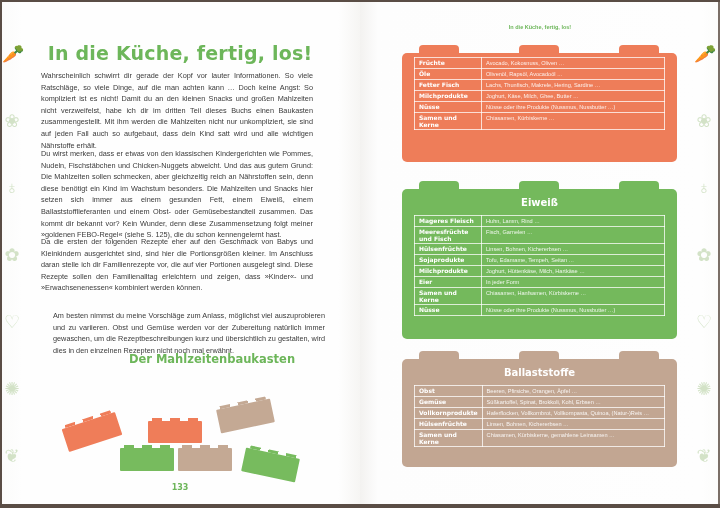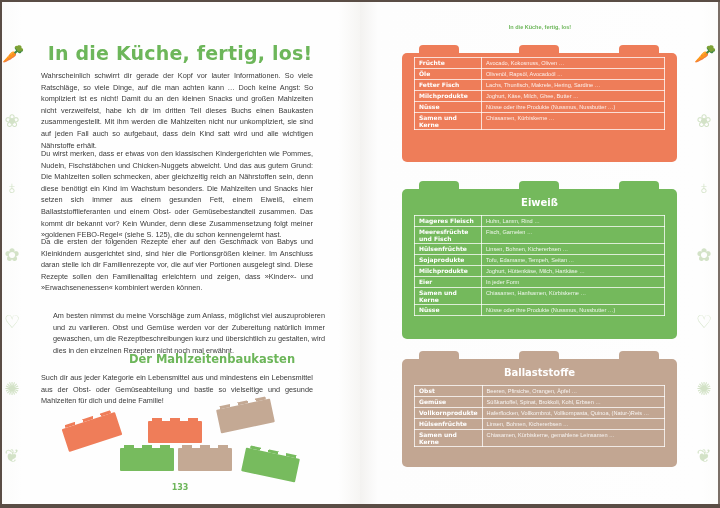--- a/index.html
+++ b/index.html
@@ -95,21 +95,20 @@
     </div>
 
     <div class="title">In die Küche, fertig, los!</div>
 
     <p class="para" style="top:68px;margin:0;">Wahrscheinlich schwirrt dir gerade der Kopf vor lauter Informationen. So viele Ratschläge, so viele Dinge, auf die man achten kann … Doch keine Angst: So kompliziert ist es nicht! Damit du an den kleinen Snacks und großen Mahlzeiten nicht verzweifelst, habe ich dir im dritten Teil dieses Buchs einen Baukasten zusammengestellt. Mit ihm werden die Mahlzeiten nicht nur unkompliziert, sie sind auf jeden Fall auch so aufgebaut, dass dein Kind satt wird und alle wichtigen Nährstoffe erhält.</p>
     <p class="para" style="top:146px;margin:0;">Du wirst merken, dass er etwas von den klassischen Kindergerichten wie Pommes, Nudeln, Fischstäbchen und Chicken-Nuggets abweicht. Und das aus gutem Grund: Die Mahlzeiten sollen schmecken, aber gleichzeitig reich an Nährstoffen sein, denn diese benötigt ein Kind im Wachstum besonders. Die Mahlzeiten und Snacks hier setzen sich immer aus einem gesunden Fett, einem Eiweiß, einem Ballaststofflieferanten und einem Obst- oder Gemüsebestandteil zusammen. Das kommt dir bekannt vor? Kein Wunder, denn diese Zusammensetzung folgt meiner »goldenen FEBO-Regel« (siehe S. 125), die du schon kennengelernt hast.</p>
     <p class="para" style="top:234px;margin:0;">Da die ersten der folgenden Rezepte eher auf den Geschmack von Babys und Kleinkindern ausgerichtet sind, sind hier die Portionsgrößen kleiner. Im Anschluss daran stelle ich dir Familienrezepte vor, die auf vier Portionen ausgelegt sind. Diese Rezepte sollen den Familienalltag erleichtern und zeigen, dass »Kinder«- und »Erwachsenenessen« kombiniert werden können.</p>
     <p class="para" style="top:296px;margin:12px;">Am besten nimmst du meine Vorschläge zum Anlass, möglichst viel auszuprobieren und zu variieren. Obst und Gemüse werden vor der Zubereitung natürlich immer gewaschen, um die Rezeptbeschreibungen kurz und übersichtlich zu gestalten, wird dies in den einzelnen Rezepten nicht noch mal erwähnt.</p>
 
     <div class="sub-title">Der Mahlzeitenbaukasten</div>
-    <p class="para" style="top:370px;margin:0;">Such dir aus jeder Kategorie ein Lebensmittel aus und mindestens ein Lebensmittel aus der Obst- oder Gemüseabteilung und bastle so vielseitige und gesunde Mahlzeiten für dich und deine Familie!</p>
 
     <div class="brick" style="left:64px;top:418px;width:56px;height:24px;background:#ef7d59;color:#ef7d59;transform:rotate(-18deg);"></div>
     <div class="brick" style="left:148px;top:419px;width:54px;height:22px;background:#ef7d59;color:#ef7d59;"></div>
     <div class="brick" style="left:218px;top:402px;width:55px;height:24px;background:#c4a994;color:#c4a994;transform:rotate(-12deg);"></div>
     <div class="brick" style="left:120px;top:446px;width:54px;height:23px;background:#77bb5e;color:#77bb5e;"></div>
     <div class="brick" style="left:178px;top:446px;width:54px;height:23px;background:#c4a994;color:#c4a994;"></div>
     <div class="brick" style="left:243px;top:451px;width:55px;height:24px;background:#77bb5e;color:#77bb5e;transform:rotate(12deg);"></div>
 
     <div class="page-num">133</div>
   </div>

